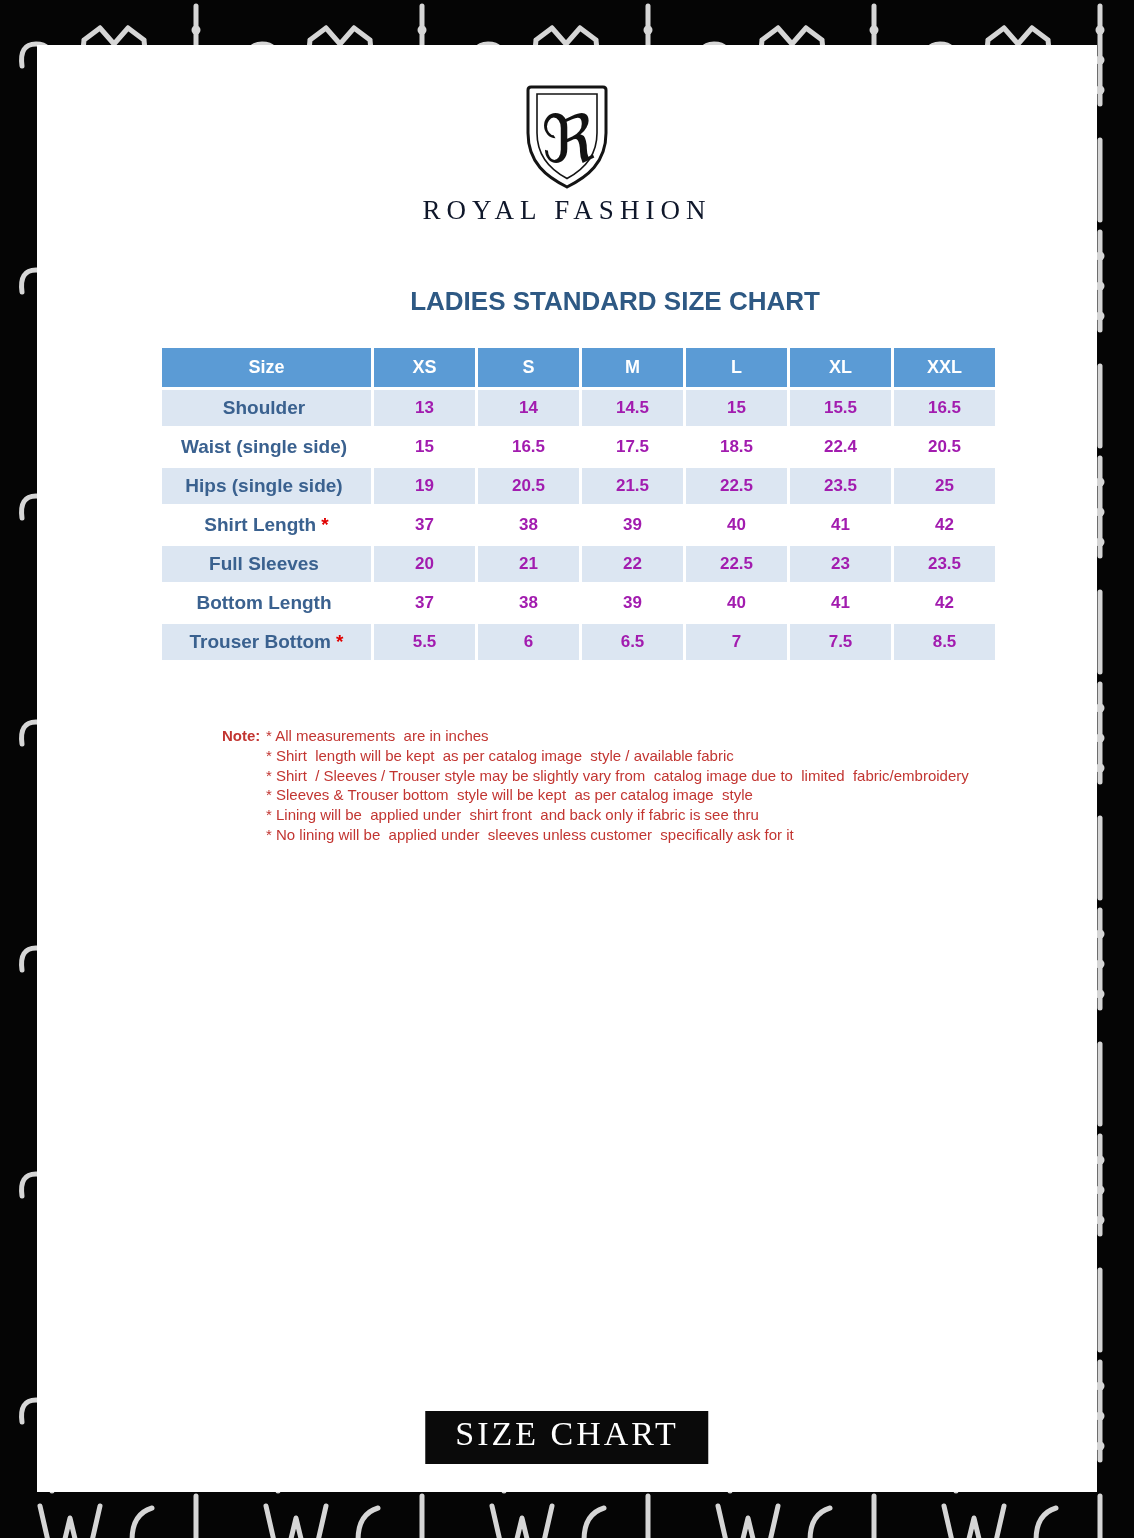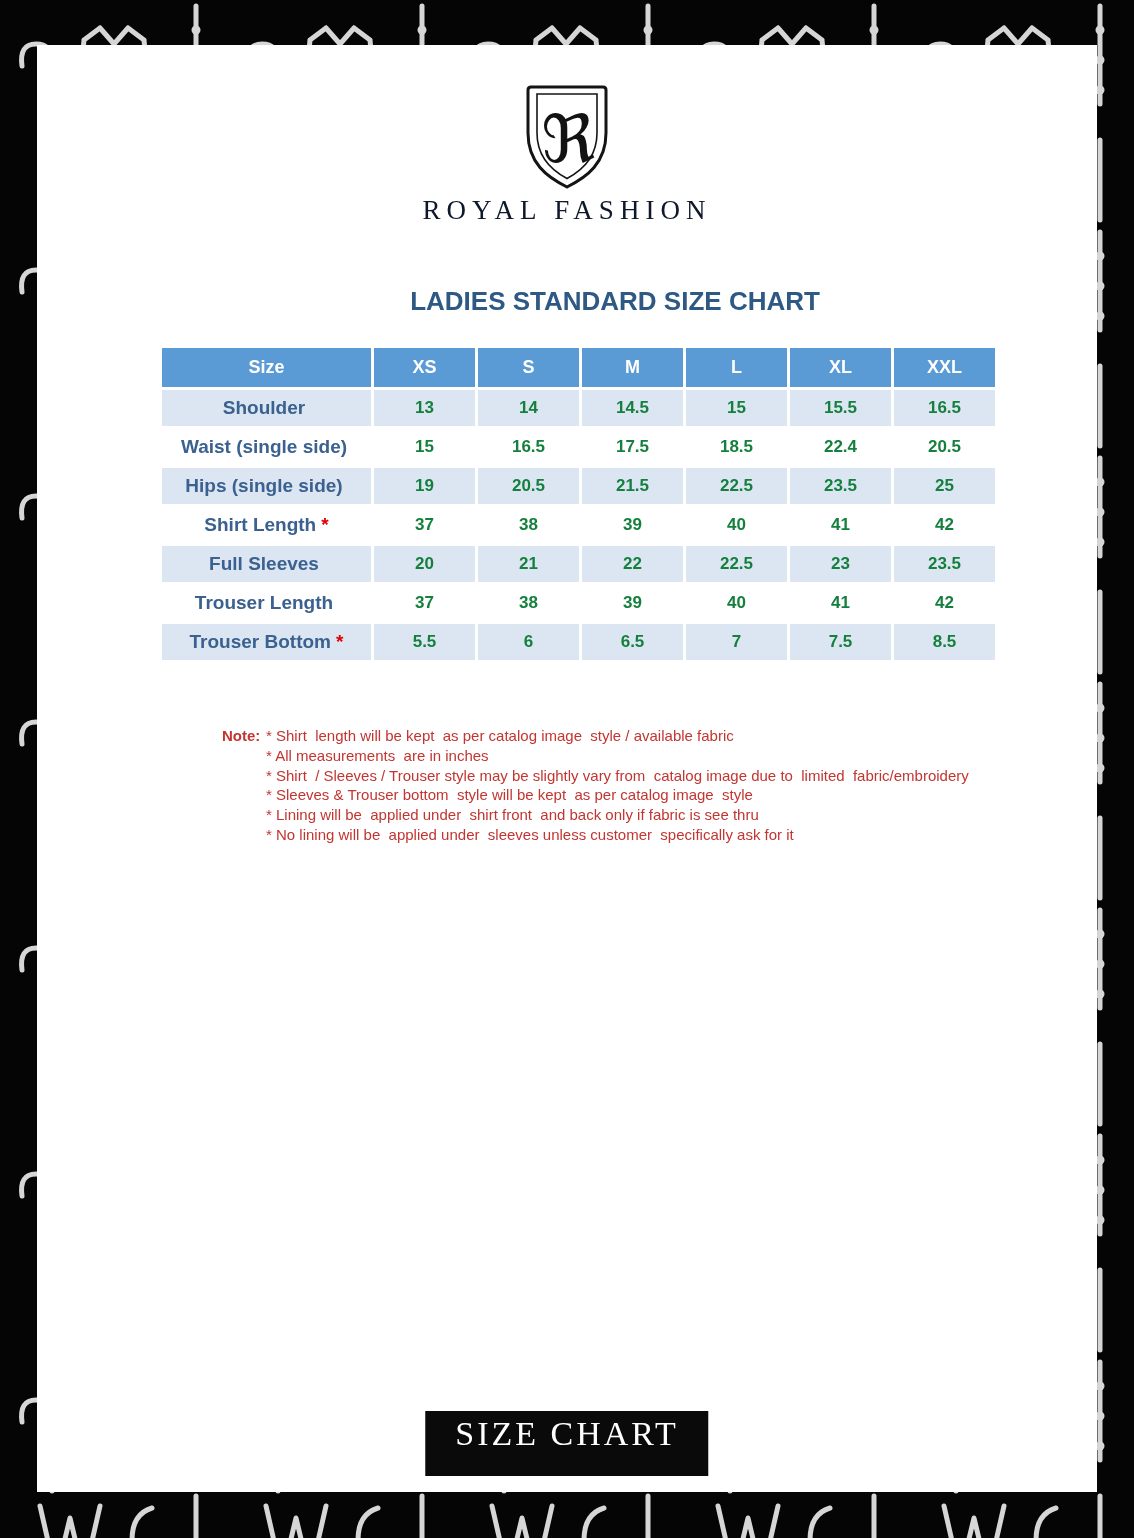--- a/index.html
+++ b/index.html
@@ -34,38 +34,38 @@
     border:3px solid #ffffff; text-align:center; vertical-align:middle;
     overflow:hidden;
   }
   .size-table thead th {
     background:#5b9bd5; color:#ffffff; font-size:18px; font-weight:bold;
     height:37px;
   }
   .size-table tbody tr:nth-child(odd) td { background:#dce6f2; }
   .size-table tbody tr:nth-child(even) td { background:#ffffff; }
   .size-table tbody td {
-    color:#15803d; font-weight:bold; font-size:17px; height:34px;
+    color:#a21caf; font-weight:bold; font-size:17px; height:34px;
   }
   .size-table tbody td.row-label { font-size:19px; color:#3a618f; }
   .star { color:#e00000; margin-left:5px; font-weight:bold; }
   
   .notes {
     position:absolute; top:681px; left:185px;
     color:#c23531; font-size:15px; line-height:19.8px;
   }
   .notes-label { position:absolute; left:0; top:0; font-weight:bold; }
   .notes-lines { margin-left:44px; }
   .note-line { white-space:pre; }
   
   .banner {
     position:absolute; top:1366px; left:50%; transform:translateX(-50%);
     background:#0a0a0a; color:#ffffff;
     font-family:"Liberation Serif", serif; font-size:34px;
-    letter-spacing:3px; padding:4px 30px 23px 30px; white-space:nowrap;
+    letter-spacing:3px; padding:4px 30px 11px 30px; white-space:nowrap;
   }
 </style>
 </head>
 <body>
 
 <div class="page">
 
   <svg class="border-pattern" width="1134" height="1538">
     <defs>
       <pattern id="doodles" width="226" height="226" patternUnits="userSpaceOnUse">
@@ -167,21 +167,21 @@
         <tr>
           <td class="row-label"><span>Full Sleeves</span><span class="star"></span></td>
           <td>20</td>
           <td>21</td>
           <td>22</td>
           <td>22.5</td>
           <td>23</td>
           <td>23.5</td>
         </tr>
         <tr>
-          <td class="row-label"><span>Trouser Length</span><span class="star"></span></td>
+          <td class="row-label"><span>Bottom Length</span><span class="star"></span></td>
           <td>37</td>
           <td>38</td>
           <td>39</td>
           <td>40</td>
           <td>41</td>
           <td>42</td>
         </tr>
         <tr>
           <td class="row-label"><span>Trouser Bottom</span><span class="star">*</span></td>
           <td>5.5</td>
@@ -190,22 +190,22 @@
           <td>7</td>
           <td>7.5</td>
           <td>8.5</td>
         </tr>
       </tbody>
     </table>
 
     <div class="notes">
       <span class="notes-label">Note:</span>
       <div class="notes-lines">
+        <div class="note-line">* All measurements  are in inches</div>
         <div class="note-line">* Shirt  length will be kept  as per catalog image  style / available fabric</div>
-        <div class="note-line">* All measurements  are in inches</div>
         <div class="note-line">* Shirt  / Sleeves / Trouser style may be slightly vary from  catalog image due to  limited  fabric/embroidery</div>
         <div class="note-line">* Sleeves &amp; Trouser bottom  style will be kept  as per catalog image  style</div>
         <div class="note-line">* Lining will be  applied under  shirt front  and back only if fabric is see thru</div>
         <div class="note-line">* No lining will be  applied under  sleeves unless customer  specifically ask for it</div>
       </div>
     </div>
 
     <div class="banner">SIZE CHART</div>
 
   </div>

